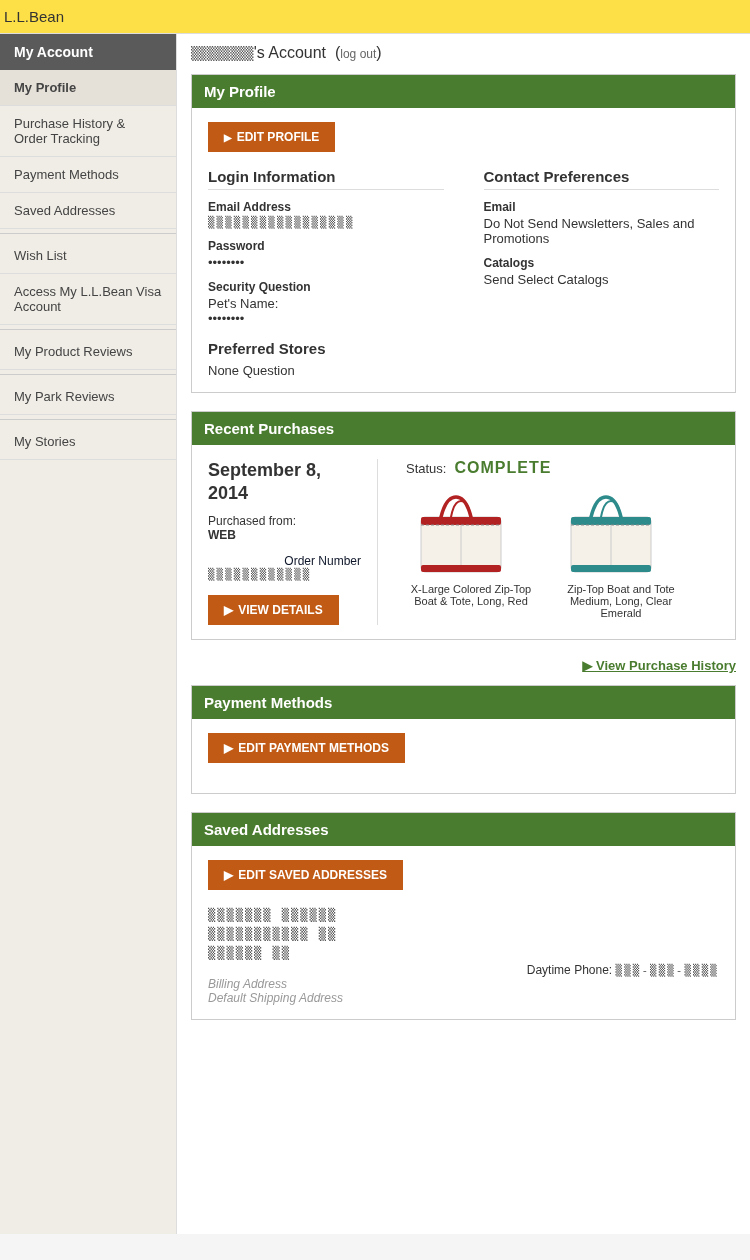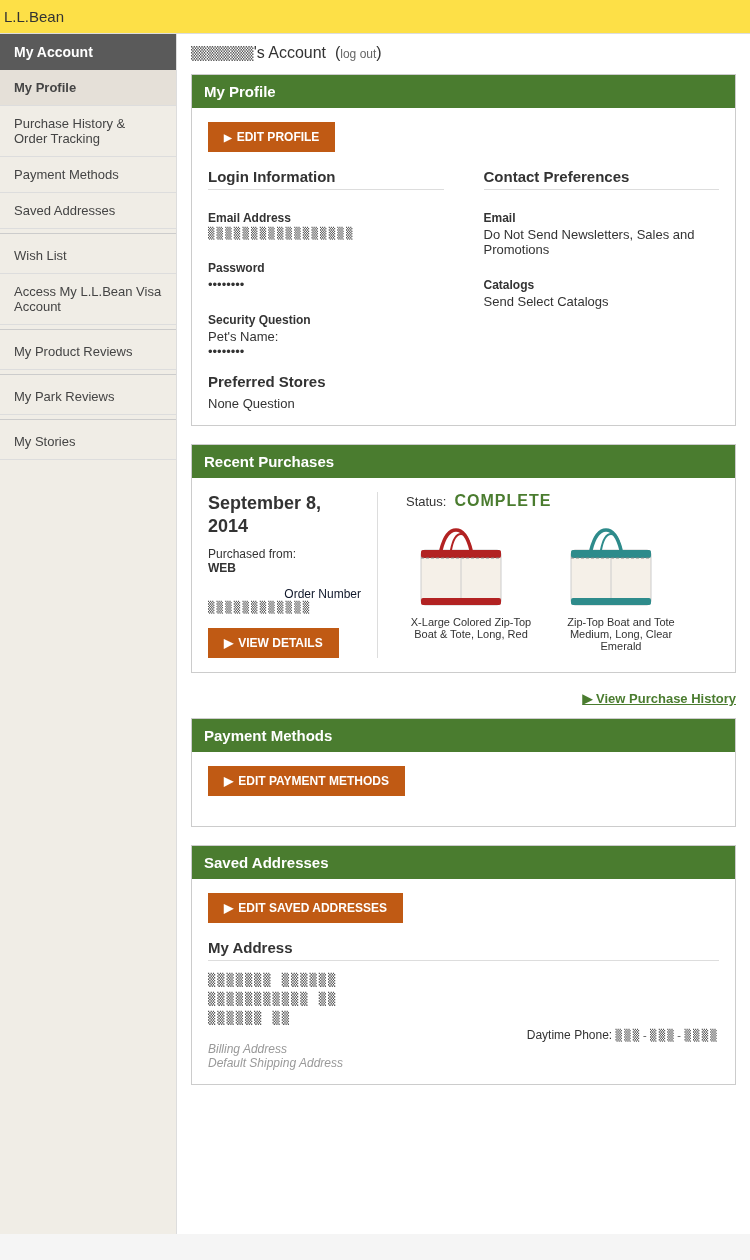--- a/index.html
+++ b/index.html
@@ -117,21 +117,21 @@
       font-weight: bold;
       color: #333;
       margin-bottom: 10px;
       border-bottom: 1px solid #ddd;
       padding-bottom: 4px;
     }
     .info-label {
       font-weight: bold;
       font-size: 12px;
       color: #333;
-      margin-top: 21px;
+      margin-top: 10px;
       margin-bottom: 2px;
     }
     .info-value {
       font-size: 13px;
       color: #333;
     }
     .masked-text {
       font-family: monospace;
       letter-spacing: 2px;
       color: #555;
@@ -426,21 +426,20 @@
     </div>
 
     <div class="section-card">
       <div class="section-header">Saved Addresses</div>
       <div class="section-body">
         <button class="edit-btn">
           <span>▶</span>
           <span>EDIT SAVED ADDRESSES</span>
         </button>
 
-        <div class="info-section-title">My Address</div>
 
         <div class="address-line masked-text">▒▒▒▒▒▒▒ ▒▒▒▒▒▒</div>
         <div class="address-line masked-text">▒▒▒▒▒▒▒▒▒▒▒ ▒▒</div>
         <div class="address-line masked-text">▒▒▒▒▒▒ ▒▒</div>
 
         <div class="address-phone">
           <span>Daytime Phone:</span>
           <span class="masked-text">▒▒▒-▒▒▒-▒▒▒▒</span>
         </div>
 

